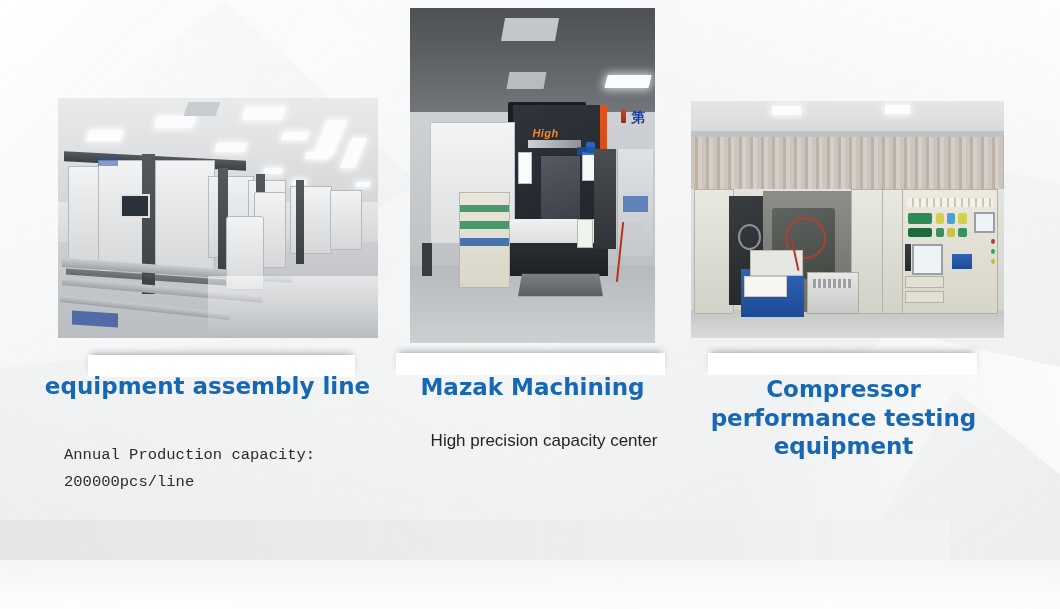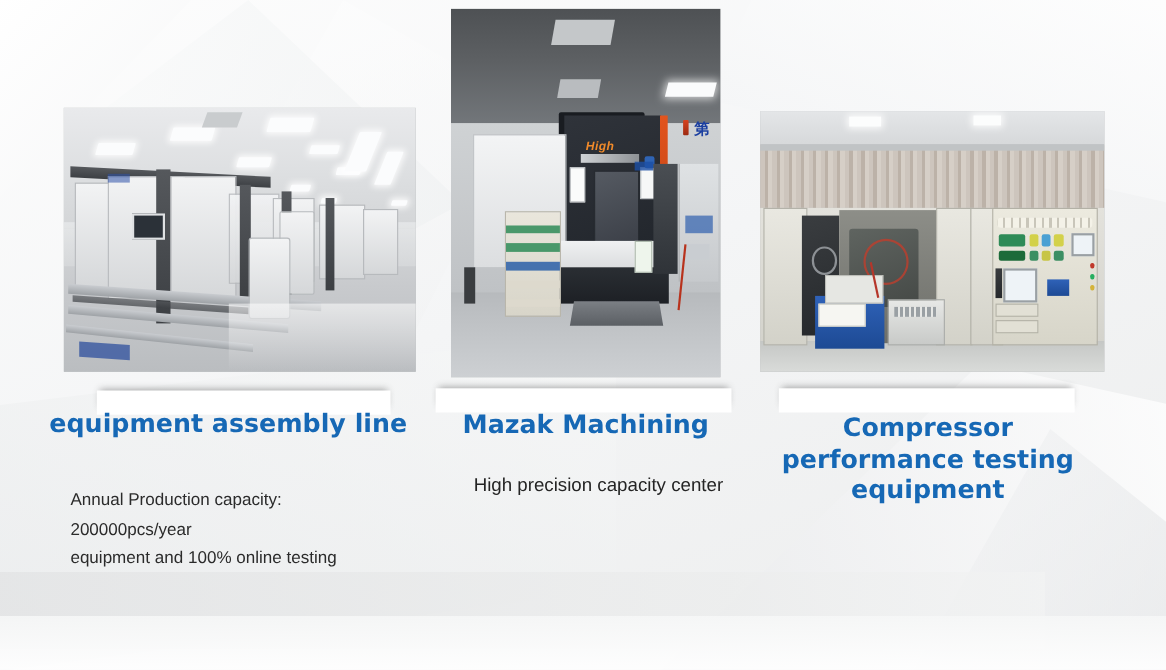--- a/index.html
+++ b/index.html
@@ -141,21 +141,21 @@
   
   .heading{position:absolute;text-align:center;color:#1668b5;
     font-weight:700;font-size:23px;line-height:1.24;
     font-family:"DejaVu Sans", sans-serif;}
   #head1{left:35px;top:372px;width:345px;}
   #head2{left:400px;top:373px;width:265px;}
   #head3{left:700px;top:375px;width:287px;}
 
   
   .body-serif{position:absolute;left:64px;top:442px;width:330px;
-    font-family:Liberation Sans, sans-serif;
+    font-family:Liberation Mono, monospace;
     font-size:15.5px;line-height:1.72;color:#2b2b2b;}
   .body-sans{position:absolute;left:398px;top:431px;width:292px;
     text-align:center;font-family:"Liberation Sans",sans-serif;
     font-size:17px;color:#242424;}
 </style>
 </head>
 <body>
 
 <div class="slide">
 
@@ -336,21 +336,20 @@
     <div>Compressor</div>
     <div>performance testing</div>
     <div>equipment</div>
   </div>
   <div class="heading" id="head2">
     <div>Mazak Machining</div>
   </div>
 
   <div class="body-serif">
     <div>Annual Production capacity:</div>
-    <div>200000pcs/year</div>
-    <div>equipment and 100% online testing</div>
+    <div>200000pcs/line</div>
   </div>
 
   <div class="body-sans">
     <div>High precision capacity center</div>
   </div>
 
 </div>
 
 </body></html>

